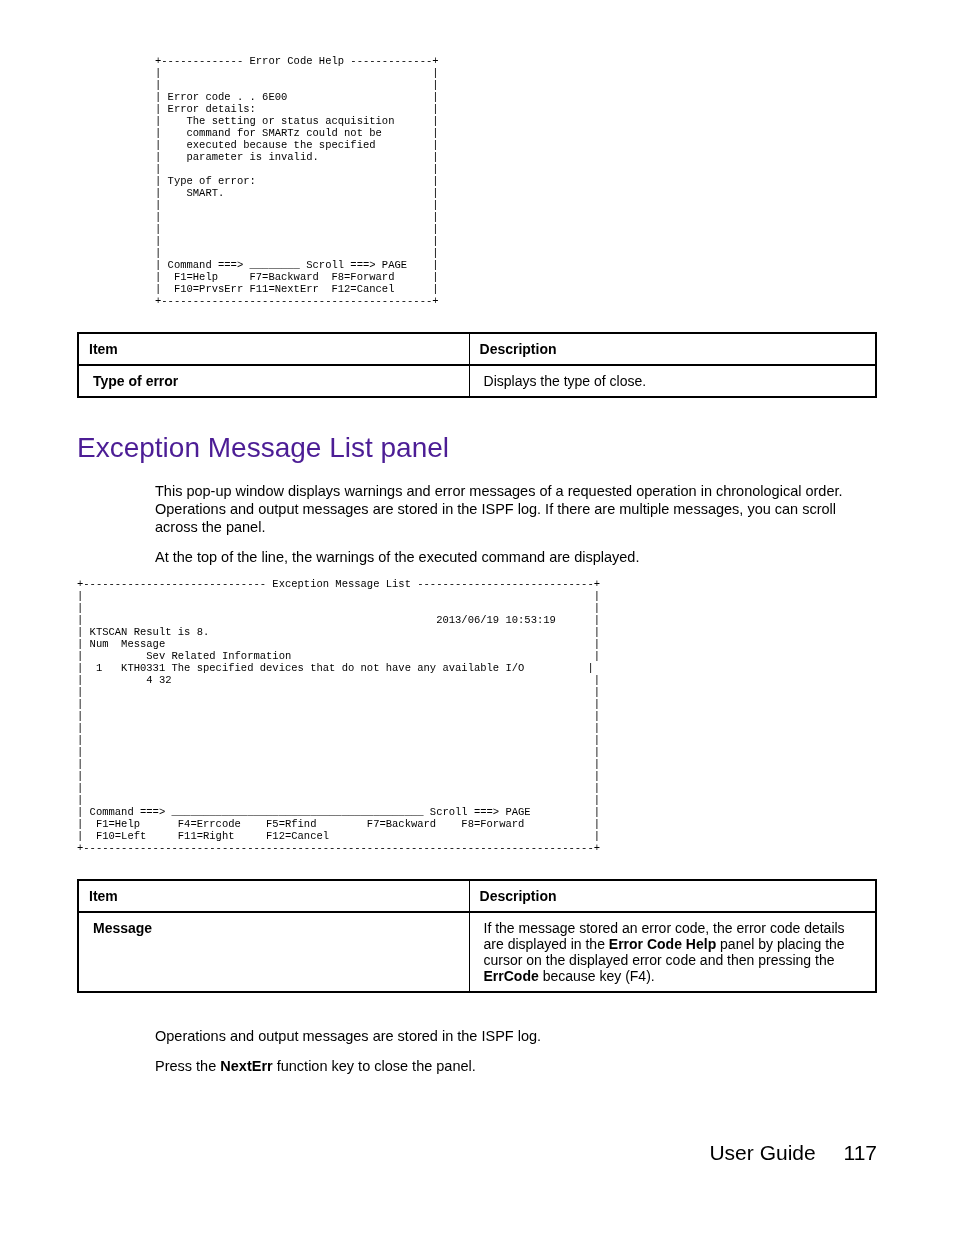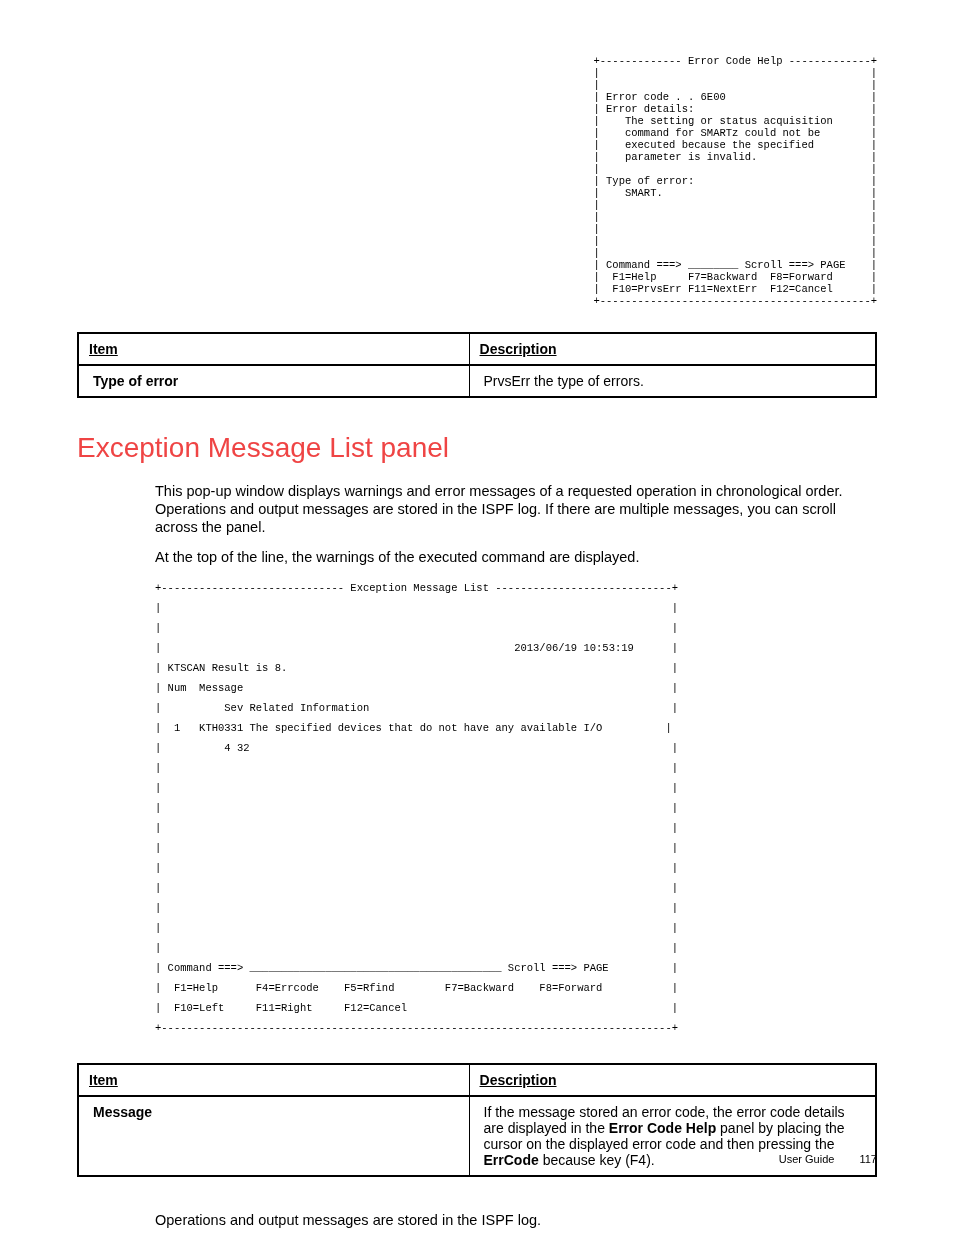--- a/index.html
+++ b/index.html
@@ -13,70 +13,67 @@
     padding: 55px 77px 0 77px;
   }
   .terminal {
     font-family: "Courier New", monospace;
     font-size: 10.5px;
     line-height: 12px;
     white-space: pre;
     color: #000;
     margin-left: 78px;
     margin-bottom: 25px;
-    text-align: right;
   }
   .terminal2 {
     font-family: "Courier New", monospace;
     font-size: 10.5px;
-    line-height: 20px;
+    line-height: 12px;
     white-space: pre;
     color: #000;
-    margin-left: 78px;
     margin-bottom: 25px;
   }
   table.desc {
     width: 100%;
     border-collapse: collapse;
     border: 2px solid #000;
     margin-bottom: 34px;
     font-size: 14px;
   }
   table.desc th {
     text-align: left;
     font-weight: bold;
     padding: 7px 10px;
     border: 1px solid #000;
     border-bottom: 2px solid #000;
-    text-decoration: underline;
   }
   table.desc td {
     padding: 7px 14px;
     border: 1px solid #000;
     vertical-align: top;
   }
   table.desc td.item-col { width: 49%; font-weight: bold; }
   h2.section {
     font-family: Arial, Helvetica, sans-serif;
     font-weight: normal;
-    color: #ef4444;
+    color: #4c1d95;
     font-size: 28px;
     margin-bottom: 18px;
   }
   p.body {
     margin-left: 78px;
     font-size: 14.5px;
     line-height: 18px;
     margin-bottom: 12px;
   }
   .footer {
     position: absolute;
     bottom: 70px;
     right: 77px;
-    font-size: 11px;
+    font-size: 21px;
   }
   .footer .pg { margin-left: 22px; }
 </style>
 </head>
 <body>
 
 <div class="terminal">+------------- Error Code Help -------------+
 |                                           |
 |                                           |
 | Error code . . 6E00                       |
@@ -99,21 +96,21 @@
 +-------------------------------------------+</div>
 
 <table class="desc">
   <tbody>
       <tr>
     <th>Item</th>
     <th>Description</th>
   </tr>
   <tr>
     <td class="item-col">Type of error</td>
-    <td>PrvsErr the type of errors.</td>
+    <td>Displays the type of close.</td>
   </tr>
 </tbody>
   </table>
 
 <h2 class="section">Exception Message List panel</h2>
 
 <p class="body">This pop-up window displays warnings and error messages of a requested operation in chronological order. Operations and output messages are stored in the ISPF log. If there are multiple messages, you can scroll across the panel.</p>
 <p class="body">At the top of the line, the warnings of the executed command are displayed.</p>
 
 <div class="terminal2">+----------------------------- Exception Message List ----------------------------+

